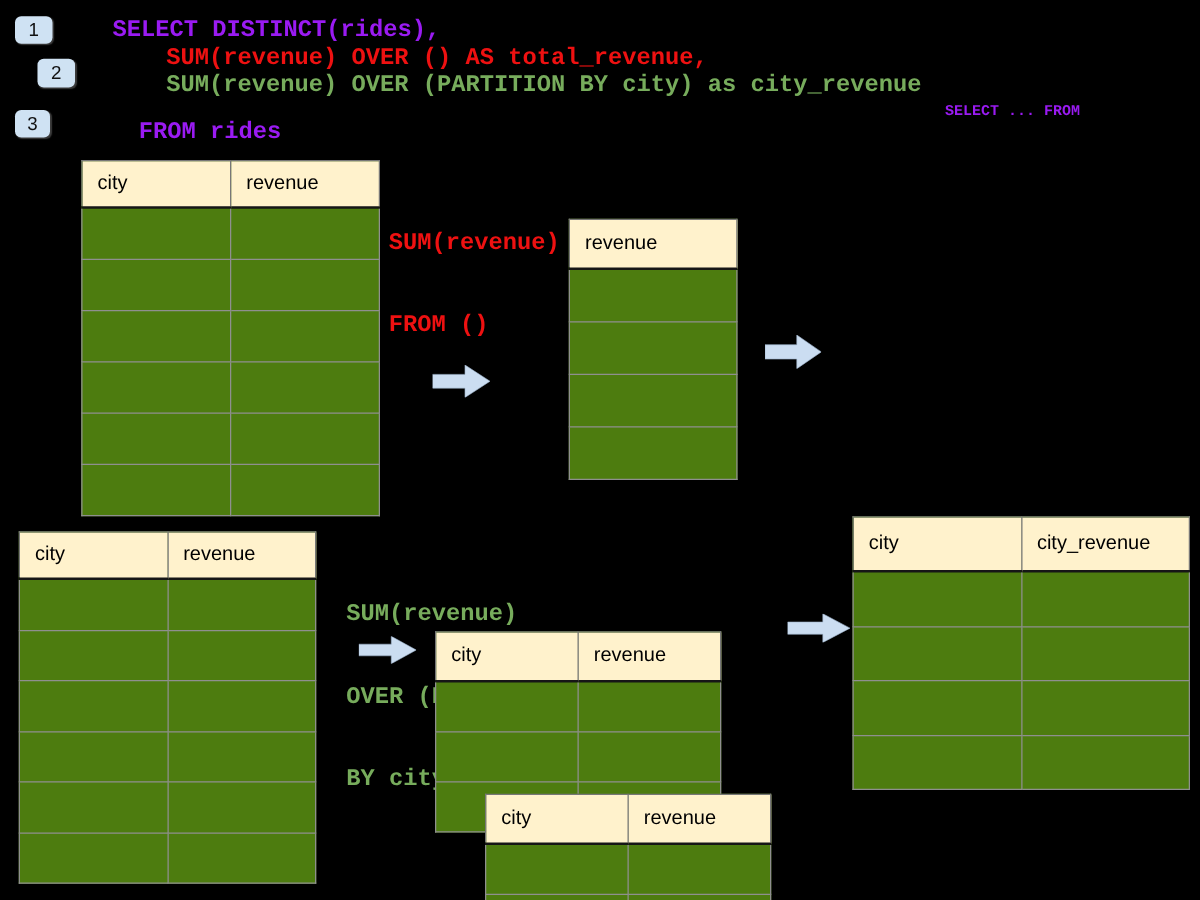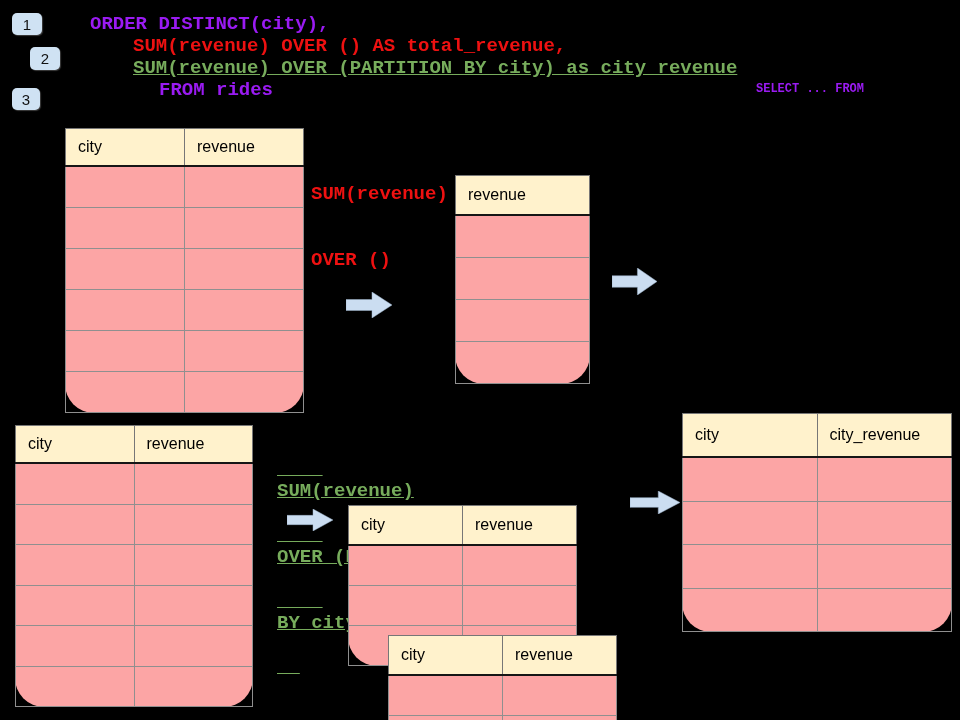--- a/index.html
+++ b/index.html
@@ -16,26 +16,26 @@
   .code {
     position: absolute;
     font-family: "Liberation Mono", "DejaVu Sans Mono", monospace;
     font-weight: bold;
     font-size: 19px;
     line-height: 22px;
     white-space: pre;
   }
   .purple { color: var(--code_purple); }
   .red    { color: var(--code_red); }
-  .green  { color: var(--code_green); text-decoration: underline; }
+  .green  { color: var(--code_green); }
 
   .l1 { left: 90px;  top: 13px; }
   .l2 { left: 133px; top: 35px; text-align: center; }
   .l3 { left: 133px; top: 57px; }
-  .l4 { left: 111px; top: 79px; margin-left: 48px; }
+  .l4 { left: 111px; top: 94px; }
   .l5 { left: 111px; top: 101px; }
 
   .side-note { left: 756px; top: 39px; font-size: 12px; line-height: 20px; }
 
   .ann-total     { left: 311px; top: 139px; }
   .ann-partition { left: 277px; top: 436px; }
 
   
   .badge {
     position: absolute;
@@ -50,22 +50,21 @@
   }
   .b1 { left: 12px; top: 13px; width: 30px; height: 22px; }
   .b2 { left: 30px; top: 47px; width: 30px; height: 23px; }
   .b3 { left: 12px; top: 88px; width: 28px; height: 22px; }
 
   
   table.dtable {
     position: absolute;
     border-collapse: collapse;
     table-layout: fixed;
-    background: #fca5a5;
-    border-radius: 29px;
+    background: #4d7c0f;
   }
   .dtable th {
     background: var(--table_header_fill);
     color: #000;
     font-weight: normal;
     font-size: 16px;
     text-align: left;
     padding: 0 0 0 12px;
     border: 1px solid #777;
     border-bottom: 2px solid #161616;
@@ -103,32 +102,32 @@
 </style>
 </head>
 <body>
 
 <div class="stage">
 
   <div class="badge b1">1</div>
   <div class="badge b2">2</div>
   <div class="badge b3">3</div>
 
-  <div class="code purple l1">ORDER DISTINCT(city),</div>
+  <div class="code purple l1">SELECT DISTINCT(rides),</div>
   <div class="code red    l2">SUM(revenue) OVER () AS total_revenue,</div>
   <div class="code green  l3">SUM(revenue) OVER (PARTITION BY city) as city_revenue</div>
   <div class="code purple l4">FROM rides</div>
 
   <div class="code purple side-note">
     <div>SELECT ... FROM</div>
   </div>
 
   <div class="code red ann-total">
     <div>SUM(revenue)</div>
-    <div>OVER ()</div>
+    <div>FROM ()</div>
   </div>
 
   <div class="code green ann-partition">
     <div>SUM(revenue)</div>
     <div>OVER (PARTITION</div>
     <div>BY city)</div>
   </div>
 
   <table class="dtable t-source-top">
     <thead>

